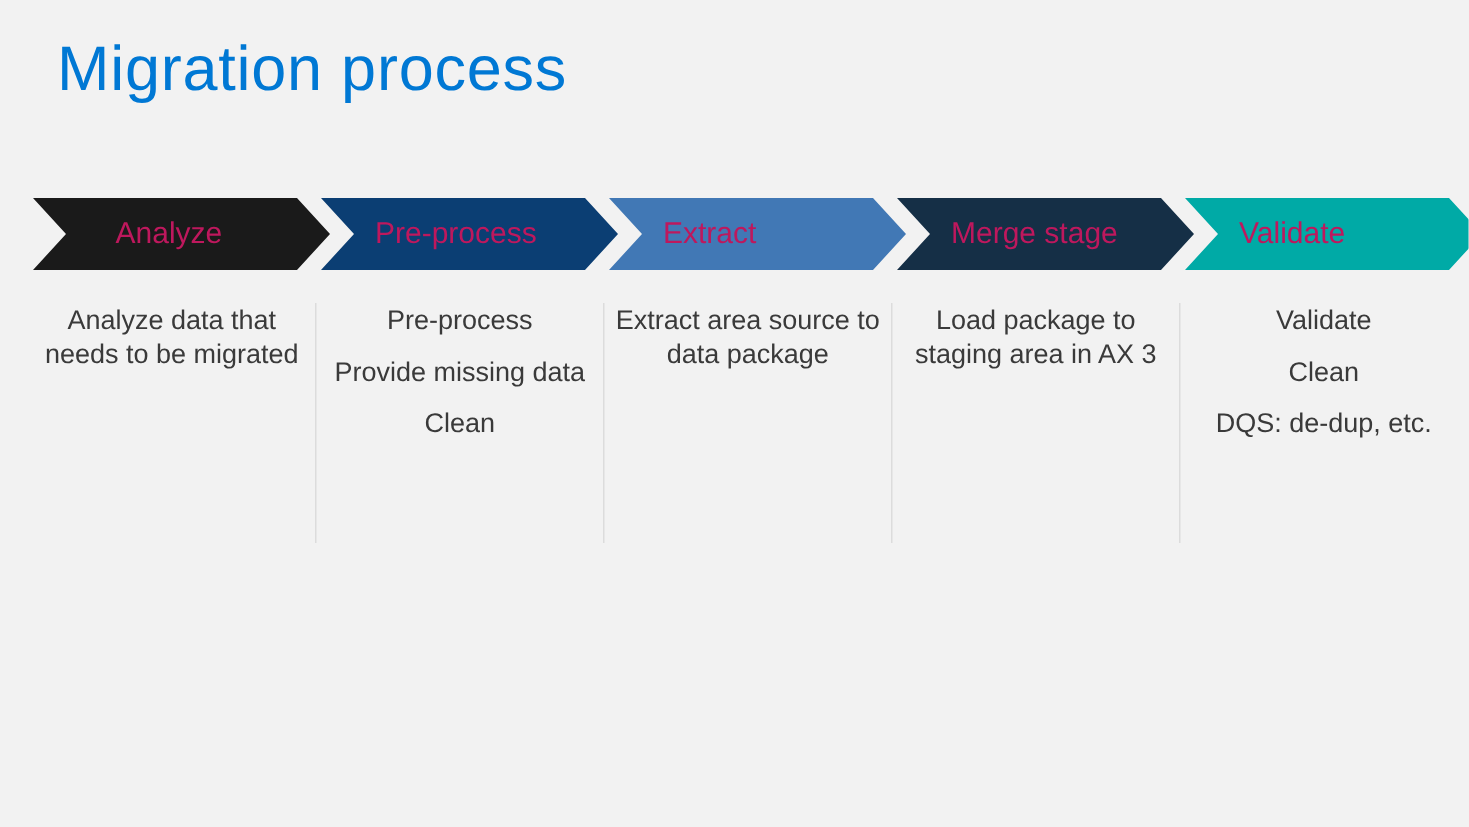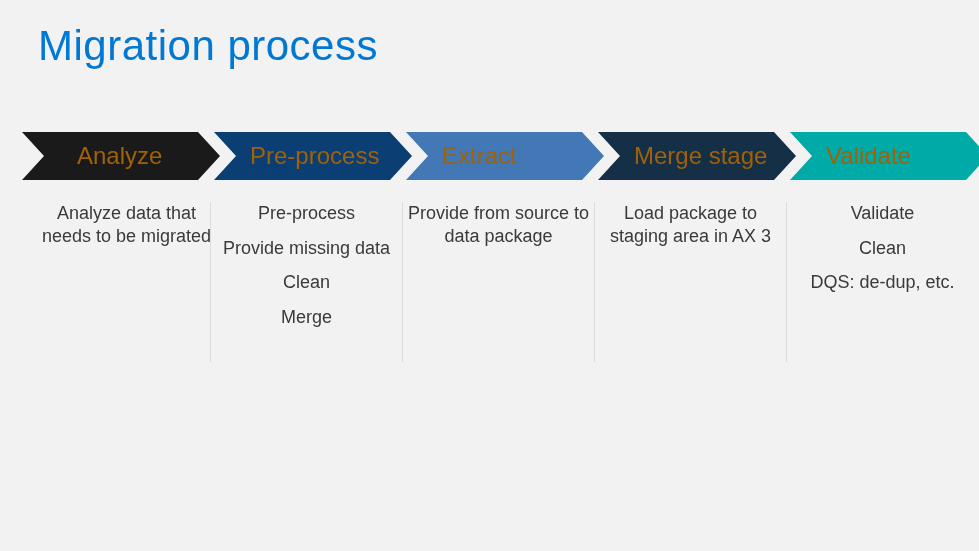--- a/index.html
+++ b/index.html
@@ -38,22 +38,22 @@
     position: absolute;
     left: 0; top: 0;
     width: 100%; height: 100%;
   }
   .chevron .label {
     position: absolute;
     left: 0; right: 0;
     top: 0; bottom: 0;
     display: flex;
     align-items: center;
-    color: #a16207;
-    font-size: 24px;
+    color: #be185d;
+    font-size: 20px;
     font-weight: 400;
     padding-left: 36px;
   }
   .desc-row {
     position: absolute;
     top: 202px;
     left: 0;
     width: 979px;
   }
   .desc-col {
@@ -122,33 +122,32 @@
 
   </div>
 
   <div class="vsep" style="left:210px;"></div>
   <div class="vsep" style="left:402px;"></div>
   <div class="vsep" style="left:594px;"></div>
   <div class="vsep" style="left:786px;"></div>
 
   <div class="desc-row">
 
-    <div class="desc-col" style="left:34px;width:185px;">
+    <div class="desc-col" style="left:22px;width:185px;">
       <p>Analyze data that needs to be migrated</p>
     </div>
 
     <div class="desc-col" style="left:214px;width:185px;">
       <p>Pre-process</p>
       <p>Provide missing data</p>
       <p>Clean</p>
-      <p>Merge</p>
     </div>
 
     <div class="desc-col" style="left:406px;width:185px;">
-      <p>Provide from source to data package</p>
+      <p>Extract area source to data package</p>
     </div>
 
     <div class="desc-col" style="left:598px;width:185px;">
       <p>Load package to staging area in AX 3</p>
     </div>
 
     <div class="desc-col" style="left:790px;width:185px;">
       <p>Validate</p>
       <p>Clean</p>
       <p>DQS: de-dup, etc.</p>

